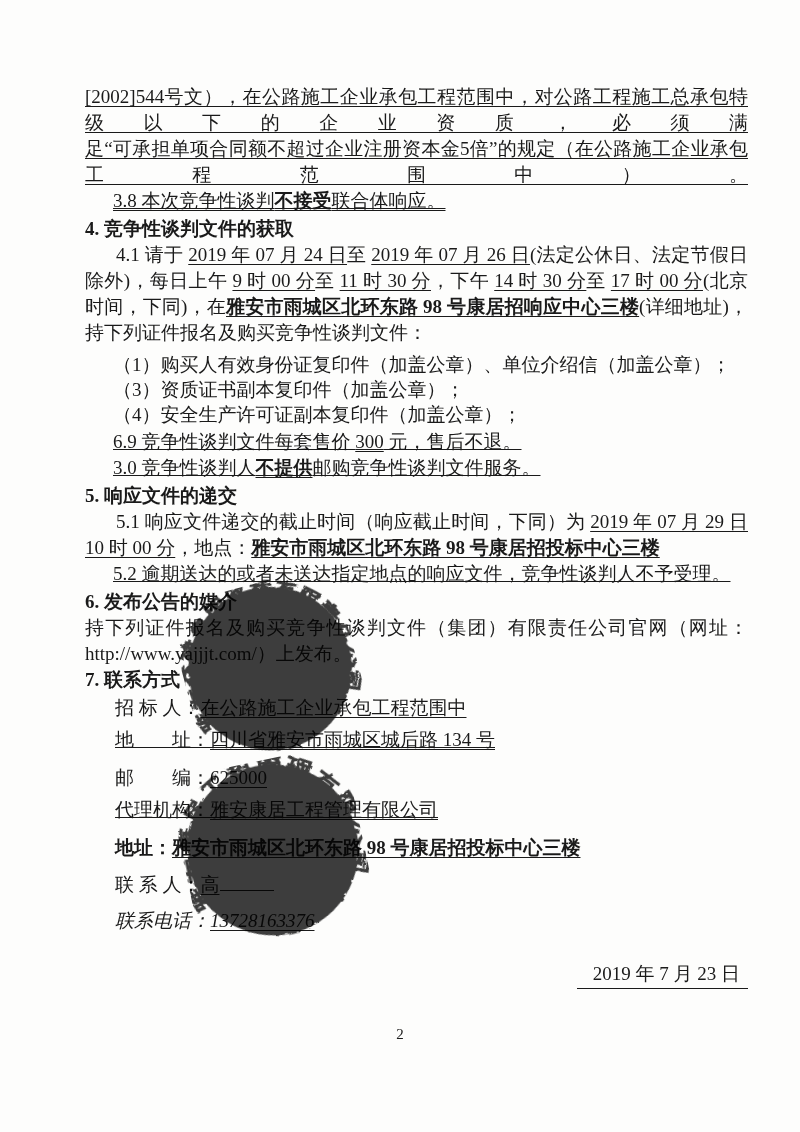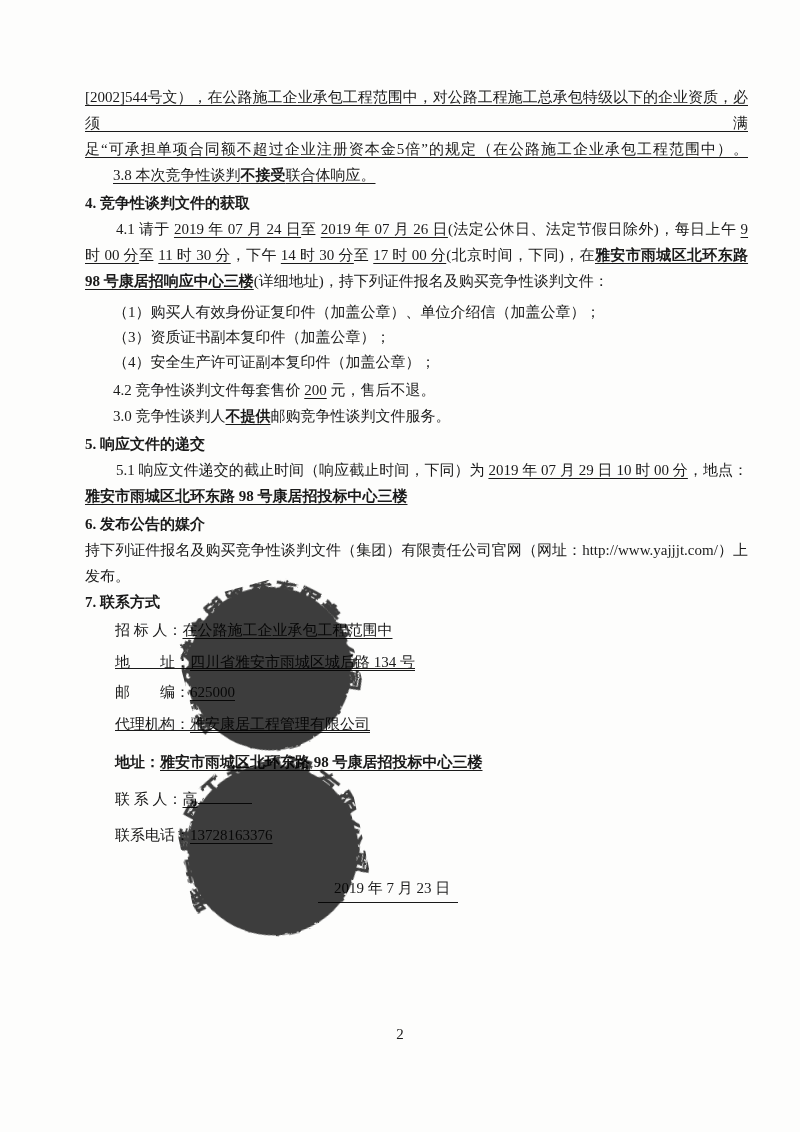--- a/index.html
+++ b/index.html
@@ -3,40 +3,40 @@
 <meta charset="utf-8">
 <style>
   html,body{margin:0;padding:0;background:#ffffff;}
   .page{
     position:relative;width:800px;height:1132px;background:#fdfdfc;
     font-family:"Liberation Serif","DejaVu Serif",serif;
     color:#1a1a1a;overflow:hidden;
   }
   .content{
     position:absolute;left:85px;top:84px;width:663px;
-    font-size:15px;line-height:26px;text-align:justify;
+    font-size:19px;line-height:26px;text-align:justify;
   }
   .content p{margin:0;padding:0;}
   .u{text-decoration:underline;text-underline-offset:3px;text-decoration-thickness:1px;}
   b.u,.bu{font-weight:bold;text-decoration:underline;text-underline-offset:3px;}
   .fill{text-align:justify;text-align-last:justify;}
   .heading{font-weight:bold;}
-  .indent1{margin-left:28px !important;}
+  .indent1{margin-left:28px !important;text-decoration:underline;}
   .indent2{text-indent:31px;}
   .list-item{margin-left:28px !important;line-height:25px !important;}
   .g2{margin-top:2px !important;}
   .g6{margin-top:6px !important;}
   .contact-line{margin-left:30px;line-height:26px;}
-  .m2{margin-top:2px;} .m4{margin-top:4px;} .m6{margin-top:6px;text-decoration:underline;}
-  .m10{margin-top:10px;} .m11{margin-top:11px;} .m12{margin-top:12px;}
+  .m2{margin-top:2px;} .m4{margin-top:12px;} .m6{margin-top:6px;text-decoration:underline;}
+  .m10{margin-top:10px;font-style:italic;} .m11{margin-top:11px;} .m12{margin-top:12px;}
   .c-label{white-space:pre;}
   .c-value{text-decoration:underline;text-underline-offset:3px;}
   .c-bold{font-weight:bold;}
   .u-tail{display:inline-block;width:54px;border-bottom:1px solid #1a1a1a;height:14px;}
-  .date-line{margin-top:27px !important;margin-left:233px;text-align:left;}
+  .date-line{margin-top:27px !important;margin-left:233px;text-align:right;}
   .date-line span{display:inline-block;border-bottom:1px solid #1a1a1a;padding:0 8px 1px 16px;}
   .page-number{position:absolute;top:1026px;left:0;right:0;text-align:center;font-size:15px;}
   .stamp{position:absolute;mix-blend-mode:multiply;opacity:.88;}
   .stamp svg{display:block;}
   .stamp-1{left:181px;top:583px;width:172px;height:148px;transform:rotate(-15deg);}
   .stamp-2{left:182px;top:760px;width:180px;height:170px;transform:rotate(-12deg);}
   .seal-ink{fill:#232323;stroke:#232323;}
   .seal-name{font-family:"Liberation Serif","DejaVu Serif",serif;font-weight:bold;}
   .seal-serial{font-family:"DejaVu Sans","Liberation Sans",sans-serif;}
 </style>
@@ -52,28 +52,29 @@
     <p class="indent1"><span class="u"><span>3.8 本次竞争性谈判</span><b>不接受</b><span>联合体响应。</span></span></p>
 
     <p class="heading g2">4. 竞争性谈判文件的获取</p>
 
     <p class="indent2"><span>4.1 请于 </span><span class="u">2019 年 07 月 24 日</span><span>至 </span><span class="u">2019 年 07 月 26 日</span><span>(法定公休日、法定节假日除外)，每日上午 </span><span class="u">9 时 00 分</span><span>至 </span><span class="u">11 时 30 分</span><span>，下午 </span><span class="u">14 时 30 分</span><span>至 </span><span class="u">17 时 00 分</span><span>(北京时间，下同)，在</span><b class="u">雅安市雨城区北环东路 98 号康居招响应中心三楼</b><span>(详细地址)，持下列证件报名及购买竞争性谈判文件：</span></p>
 
     <p class="list-item g6">（1）购买人有效身份证复印件（加盖公章）、单位介绍信（加盖公章）；</p>
     <p class="list-item">（3）资质证书副本复印件（加盖公章）；</p>
     <p class="list-item">（4）安全生产许可证副本复印件（加盖公章）；</p>
 
-    <p class="indent1 g2"><span>4.2 竞争性谈判文件每套售价 </span><span class="u">200</span><span> 元，售后不退。</span></p>
+    <p class="indent1 g2"><span>6.9 竞争性谈判文件每套售价 </span><span class="u">300</span><span> 元，售后不退。</span></p>
 
     <p class="indent1"><span>3.0 竞争性谈判人</span><b class="u">不提供</b><span>邮购竞争性谈判文件服务。</span></p>
 
     <p class="heading g2">5. 响应文件的递交</p>
 
     <p class="indent2"><span>5.1 响应文件递交的截止时间（响应截止时间，下同）为 </span><span class="u">2019 年 07 月 29 日 10 时 00 分</span><span>，地点：</span><b class="u">雅安市雨城区北环东路 98 号康居招投标中心三楼</b></p>
 
+    <p class="indent1">5.2 逾期送达的或者未送达指定地点的响应文件，竞争性谈判人不予受理。</p>
 
     <p class="heading g2">6. 发布公告的媒介</p>
 
     <p>持下列证件报名及购买竞争性谈判文件（集团）有限责任公司官网（网址：http://www.yajjjt.com/）上发布。</p>
 
     <p class="heading">7. 联系方式</p>
 
     <div class="contact-line m2"><span class="c-label">招 标 人：</span><span class="c-value">在公路施工企业承包工程范围中</span></div>
     <div class="contact-line m6"><span class="c-label">地　　址：</span><span class="c-value">四川省雅安市雨城区城后路 134 号</span></div>
     <div class="contact-line m4"><span class="c-label">邮　　编：</span><span class="c-value">625000</span></div>

